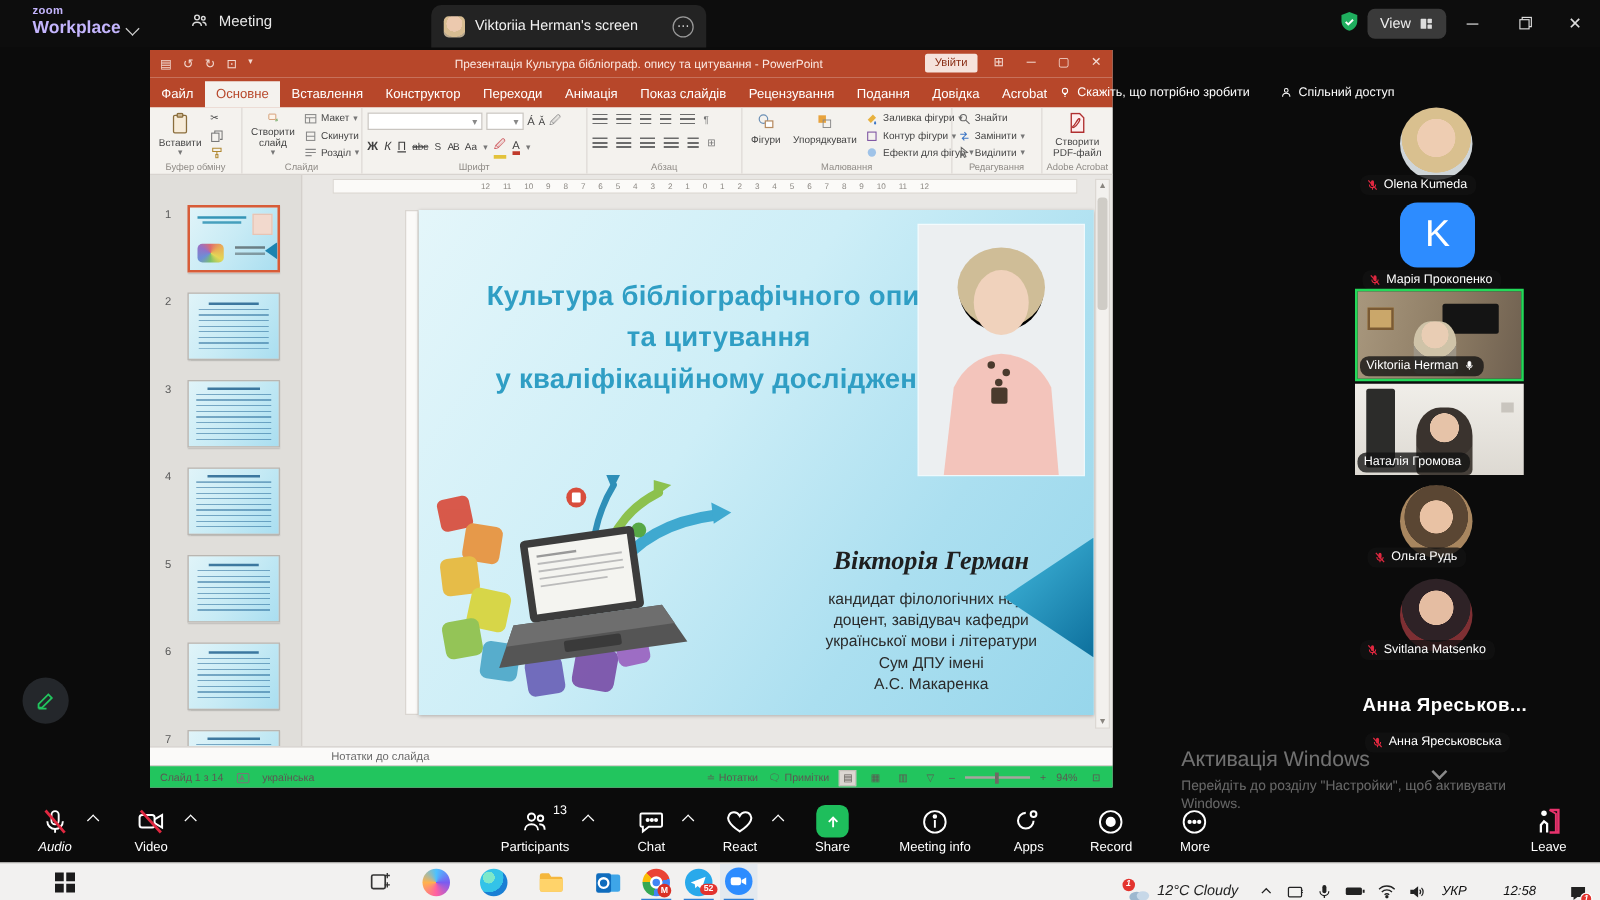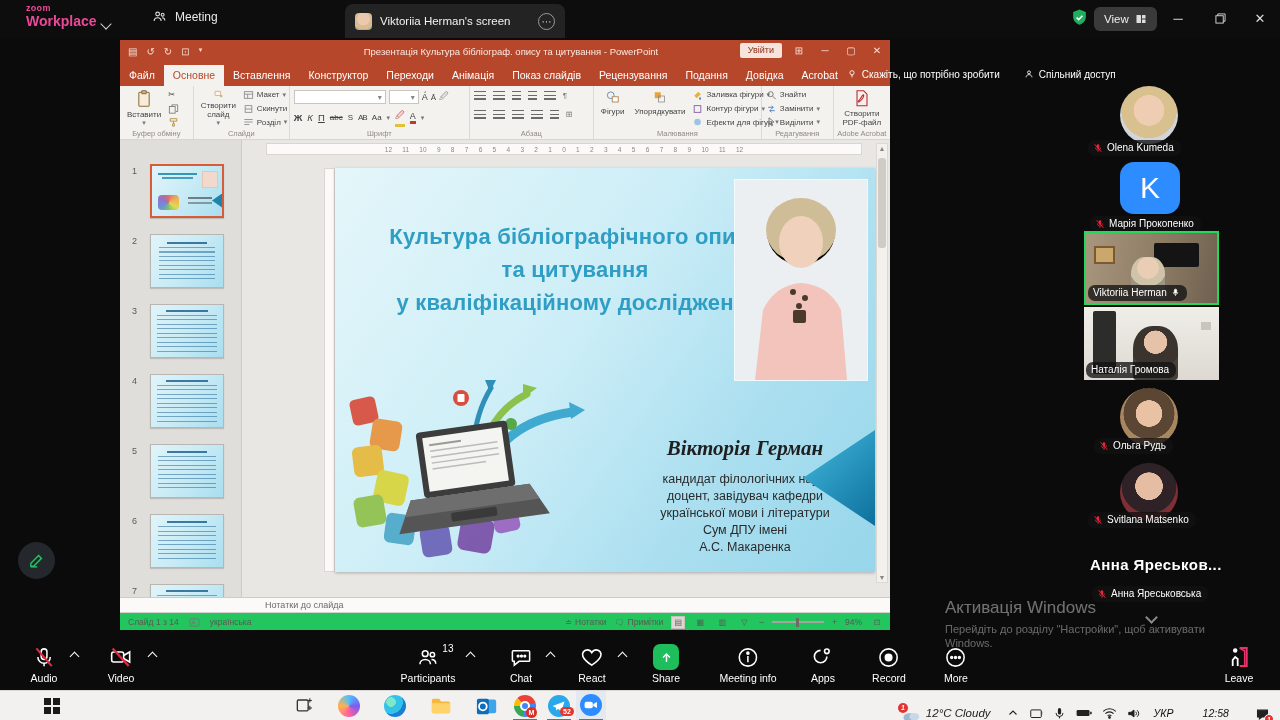--- a/index.html
+++ b/index.html
@@ -3,21 +3,21 @@
 <meta charset="utf-8">
 <style>
   * { margin:0; padding:0; box-sizing:border-box; }
   html,body { width:1280px; height:720px; background:#000; overflow:hidden; }
   body { font-family:"Liberation Sans", sans-serif; }
   .stage { position:absolute; top:0; left:0; width:1280px; height:720px; background:#0b0b0b; overflow:hidden; }
   .abs { position:absolute; }
 
   
   .topbar { position:absolute; top:0; left:0; width:1280px; height:38px; background:#0d0d0d; }
-  .zlogo { position:absolute; left:26px; top:4px; color:#ec4899; line-height:1; }
+  .zlogo { position:absolute; left:26px; top:4px; color:#c4b5fd; line-height:1; }
   .zlogo .l1 { font-size:9px; font-weight:bold; letter-spacing:.3px; }
   .zlogo .l2 { font-size:14px; font-weight:bold; margin-top:1px; }
   .chev-down { width:8px; height:8px; border-right:1.5px solid #cfcfcf; border-bottom:1.5px solid #cfcfcf; transform:rotate(45deg); display:inline-block; }
   .meet-tab { position:absolute; left:152px; top:9px; display:flex; align-items:center; gap:8px; color:#e8e8e8; font-size:12px; }
   .scr-tab { position:absolute; left:345px; top:4px; width:220px; height:34px; background:#232323; border-radius:8px 8px 0 0; display:flex; align-items:center; padding:0 10px; gap:8px; }
   .scr-tab .av { width:17px; height:17px; border-radius:4px; background:radial-gradient(circle at 50% 35%, #ecc9ae 0 45%, #d8bd92 46% 75%, #b9a98f 76%); }
   .scr-tab .tt { color:#f2f2f2; font-size:11.5px; white-space:nowrap; }
   .scr-tab .opt { margin-left:auto; width:17px; height:17px; border:1px solid #9a9a9a; border-radius:50%; color:#cfcfcf; font-size:10px; line-height:15px; text-align:center; }
   .shield { position:absolute; left:1070px; top:8px; }
   .viewbtn { position:absolute; left:1094px; top:7px; height:24px; padding:0 10px; background:#3a3a3a; border-radius:6px; color:#eee; font-size:11.5px; display:flex; align-items:center; gap:6px; }
@@ -687,21 +687,21 @@
     <div class="s"><span>Перейдіть до розділу "Настройки", щоб активувати</span><br><span>Windows.</span></div>
   </div>
 
   <div class="annotate">
     <svg width="17" height="17" viewBox="0 0 24 24" fill="none" stroke="#22c55e" stroke-width="2">
         <path d="M15 5l4 4L8 20H4v-4z"></path>
         <path d="M4 21h9"></path>
       </svg>
   </div>
 
-  <div class="ztb" style="left:44px;">
+  <div class="ztb" style="left:44px;font-style:italic;">
     <span class="ic">
         <svg width="23" height="23" viewBox="0 0 24 24" fill="none" stroke="#fff" stroke-width="1.6">
           <rect x="9" y="3" width="6" height="11" rx="3"></rect>
           <path d="M5.5 11.5a6.5 6.5 0 0 0 13 0"></path>
           <line x1="12" y1="18" x2="12" y2="21"></line>
           <line x1="4" y1="2.5" x2="20" y2="21" stroke="#e02840" stroke-width="2.3"></line>
         </svg>
       </span>
     <span class="lab">Audio</span>
   </div>

